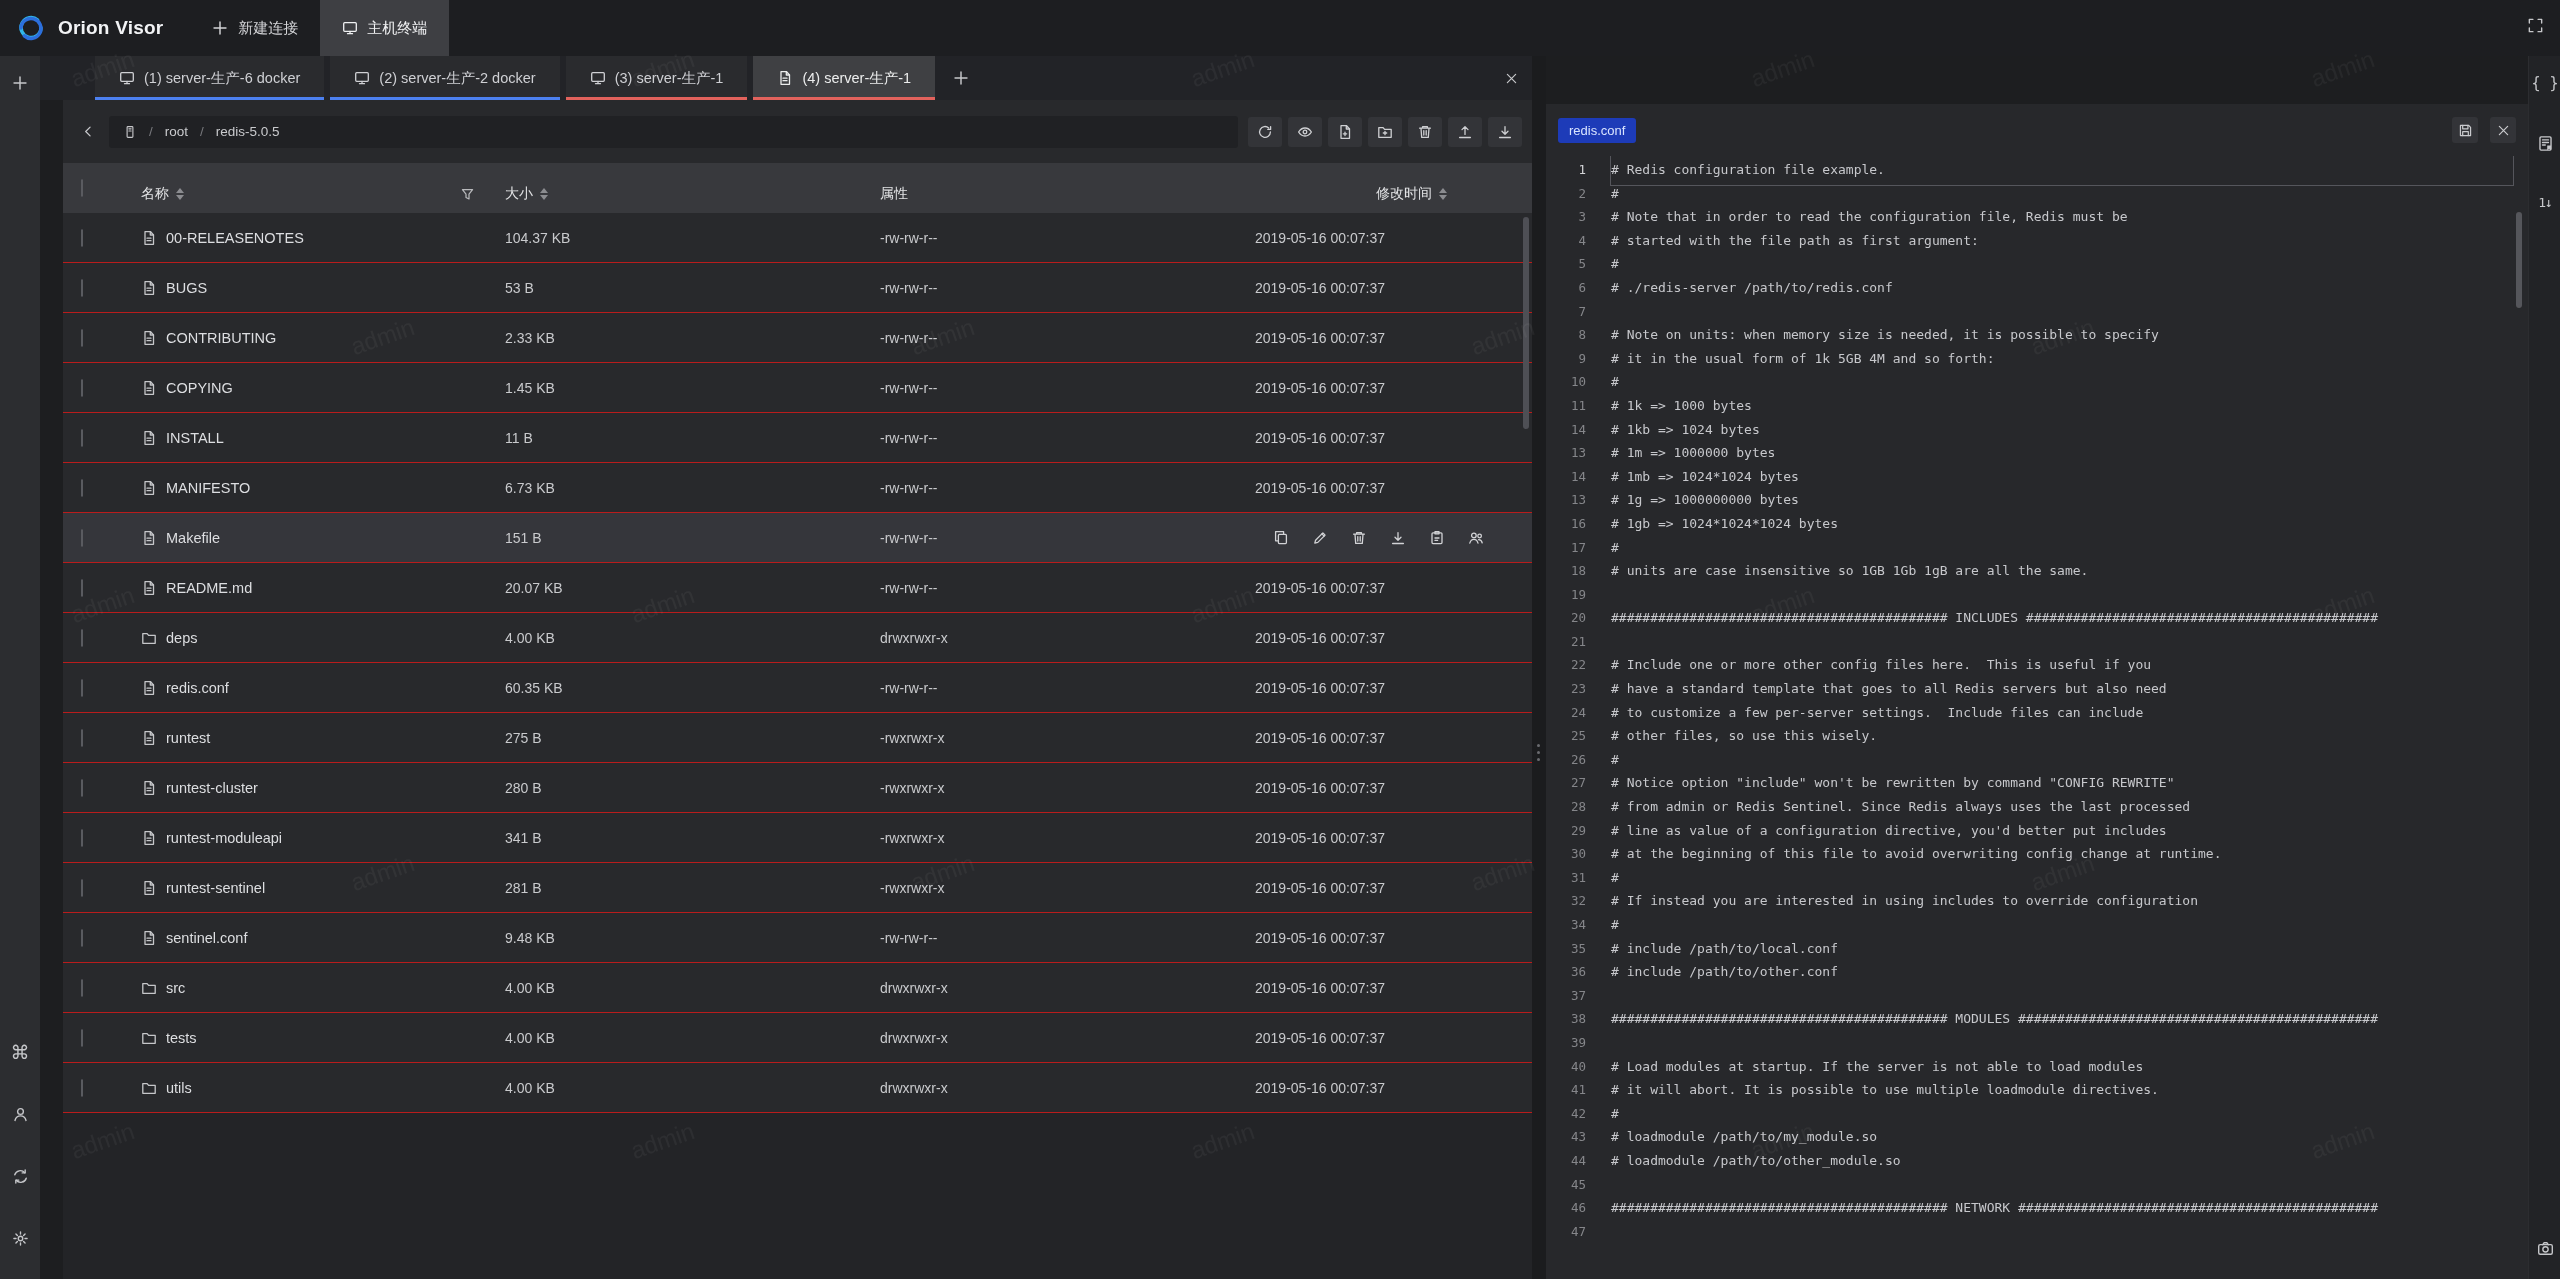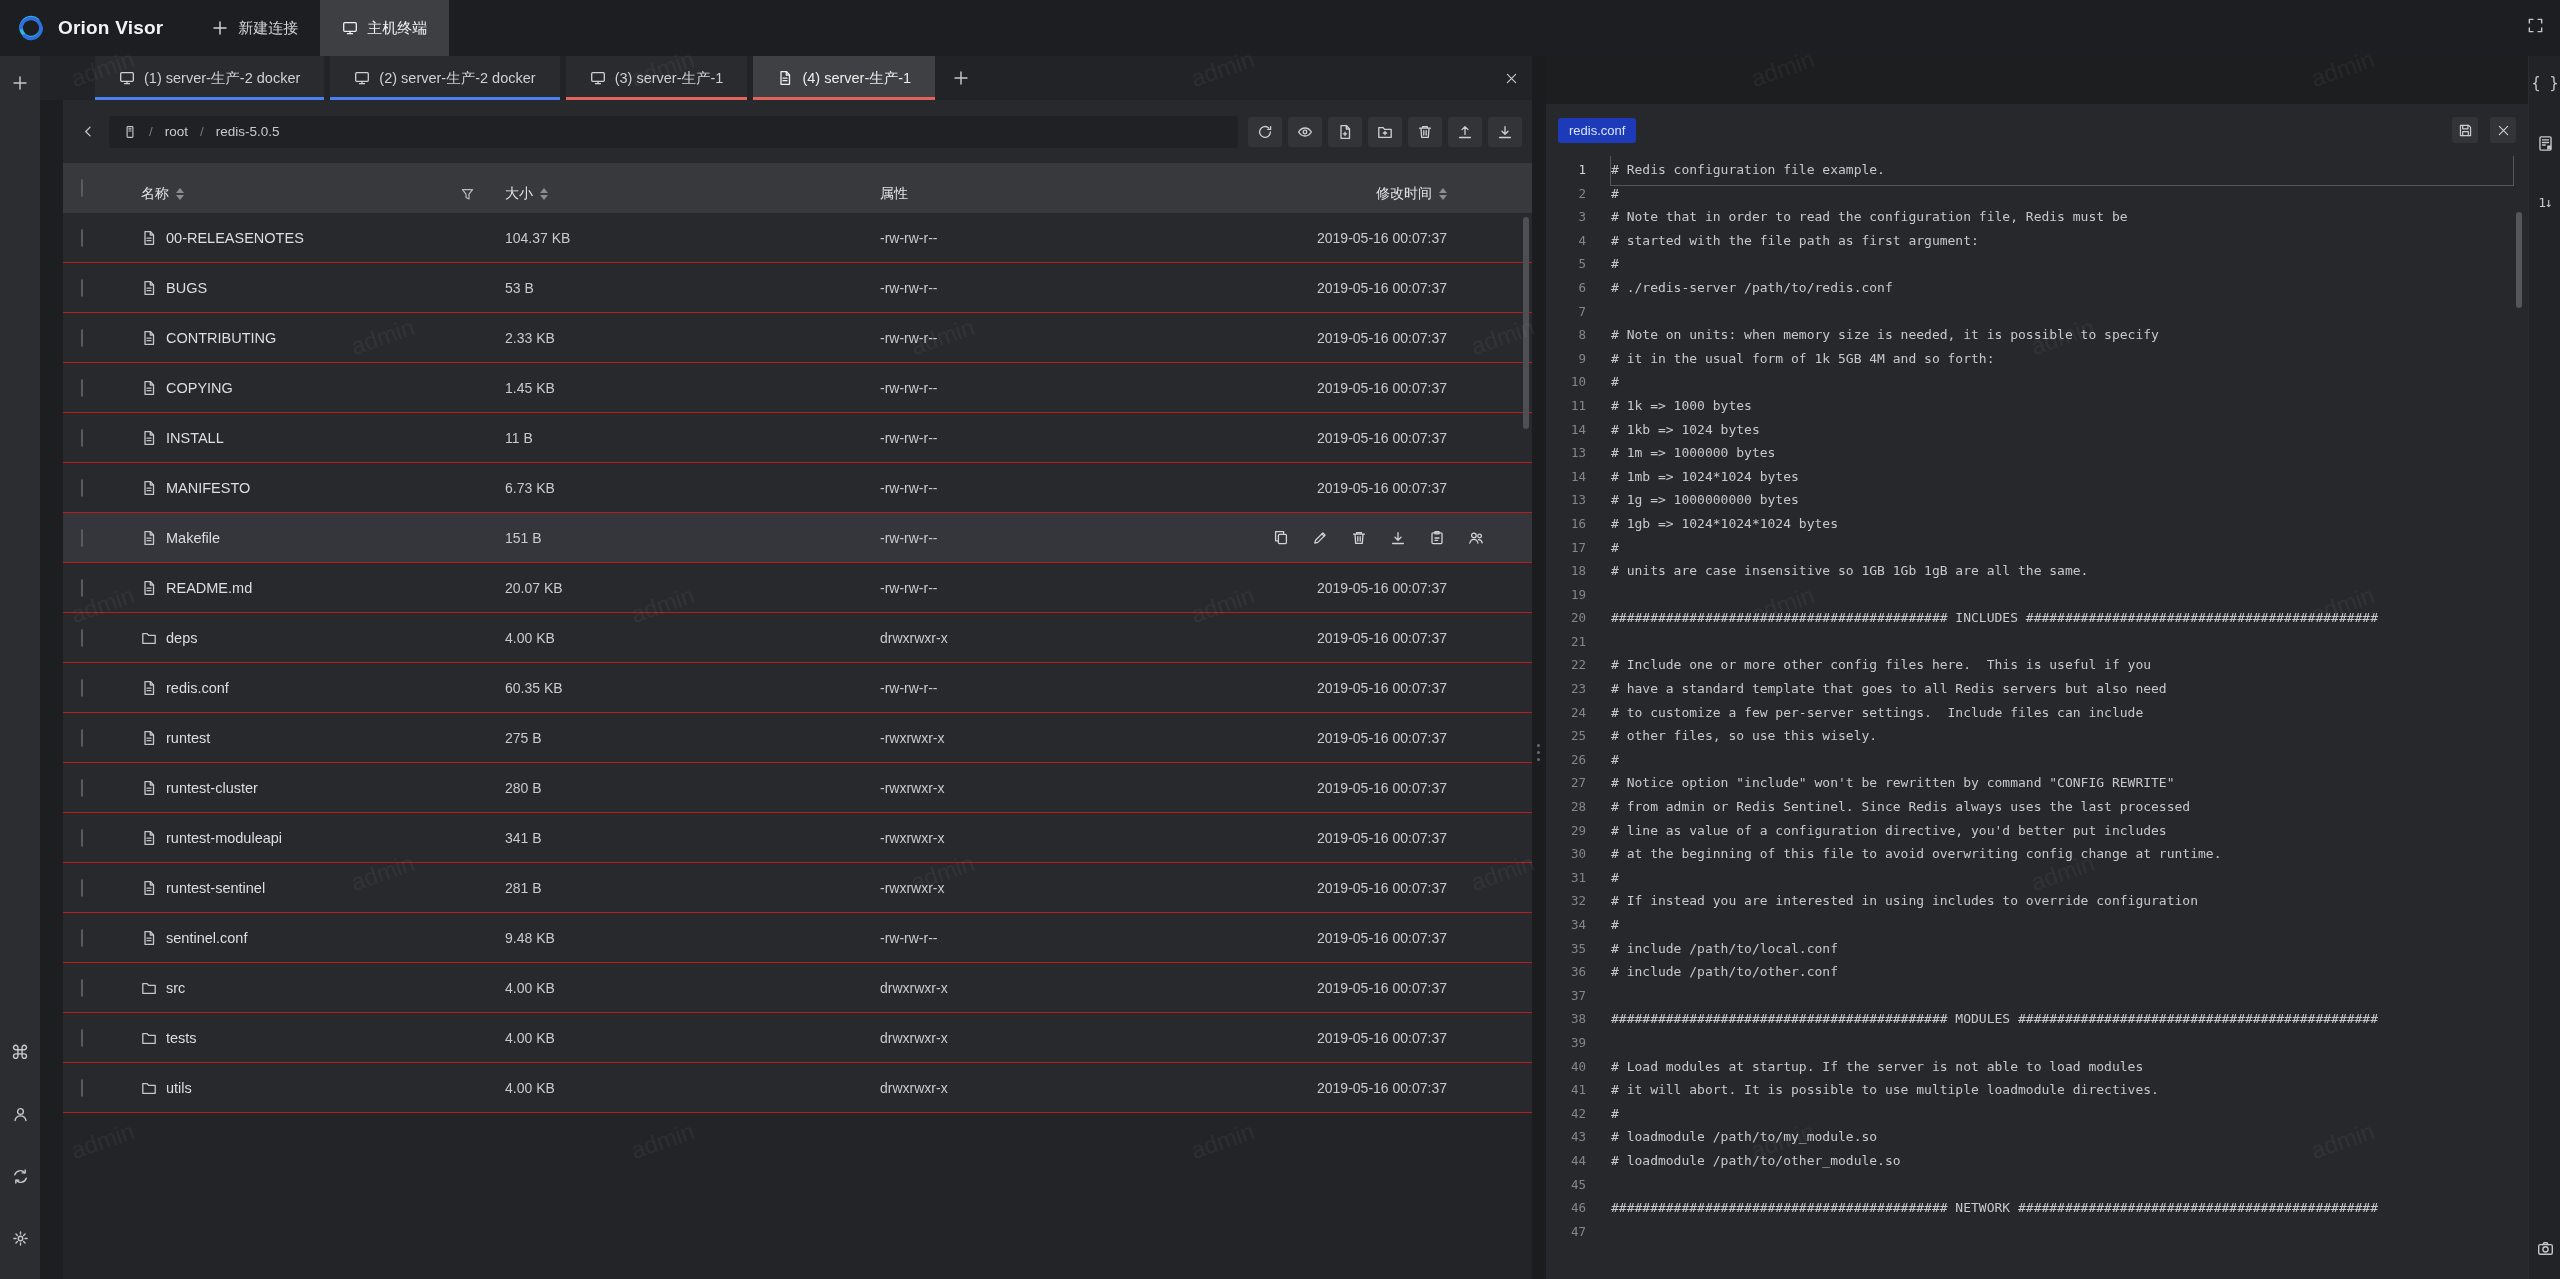--- a/index.html
+++ b/index.html
@@ -64,21 +64,21 @@
   .carets{display:flex;flex-direction:column;gap:2px;}
   .carets i{display:block;width:0;height:0;border-left:4px solid transparent;border-right:4px solid transparent;}
   .carets .up{border-bottom:5px solid #8b8c90;}
   .carets .dn{border-top:5px solid #8b8c90;}
 
   .tbody{position:relative;flex:0 0 auto;background:#28292c;}
   .row{height:49px;border-bottom:1px solid #b91c1c;font-size:14px;color:#c9cacd;background:#28292c;}
   .row.hover{background:#35363b;}
   .name-cell{display:flex;align-items:center;gap:9px;color:#dddee1;font-size:14.5px;min-width:0;}
   .name-cell .ic{color:#c6c7ca;flex:0 0 auto;}
-  .cell-date{text-align:right;padding-right:85px;}
+  .cell-date{text-align:left;padding-right:85px;}
   .row-actions{display:flex;justify-content:flex-end;gap:23px;padding-right:48px;color:#d2d3d6;}
   .checkbox{width:15px;height:15px;border:1.5px solid #5a5b60;border-radius:2px;background:transparent;}
   .table-after{flex:1;background:#232427;}
   .list-scrollbar{position:absolute;right:3px;top:4px;width:6px;height:212px;border-radius:3px;background:#4e4f55;}
 
   
   .editor-gap{flex:0 0 48px;background:#1d1e20;}
   .editor-panel{flex:1;background:#27282b;display:flex;flex-direction:column;min-height:0;position:relative;}
   .editor-header{height:52px;flex:0 0 52px;display:flex;align-items:center;padding:0 12px 0 12px;}
   .file-tag{background:#1d3bb8;color:#d9e4ff;font-size:13px;padding:5px 11px;border-radius:3px;}
@@ -191,21 +191,21 @@
 
     <div class="left-col">
       <div class="tabbar" id="tabbar">
           <div class="tab">
             <span class="ic">
               <svg viewBox="0 0 16 16" width="16" height="16" fill="none" stroke="currentColor" stroke-width="1.3" stroke-linecap="round" stroke-linejoin="round">
                 <rect x="1.7" y="2.7" width="12.6" height="8.6" rx="1"></rect>
                 <path d="M5.5 13.7h5M8 11.3v2.4"></path>
               </svg>
             </span>
-            <span>(1) server-生产-2 docker</span>
+            <span>(1) server-生产-6 docker</span>
             <span class="underline blue"></span>
           </div>
           <div class="tab">
             <span class="ic">
               <svg viewBox="0 0 16 16" width="16" height="16" fill="none" stroke="currentColor" stroke-width="1.3" stroke-linecap="round" stroke-linejoin="round">
                 <rect x="1.7" y="2.7" width="12.6" height="8.6" rx="1"></rect>
                 <path d="M5.5 13.7h5M8 11.3v2.4"></path>
               </svg>
             </span>
             <span>(2) server-生产-2 docker</span>

